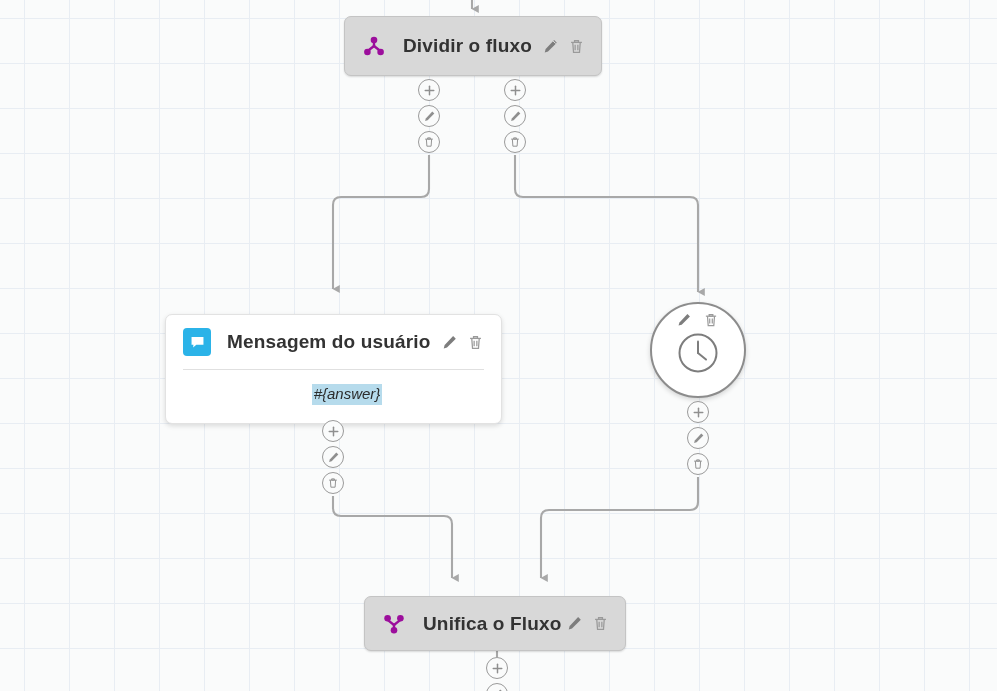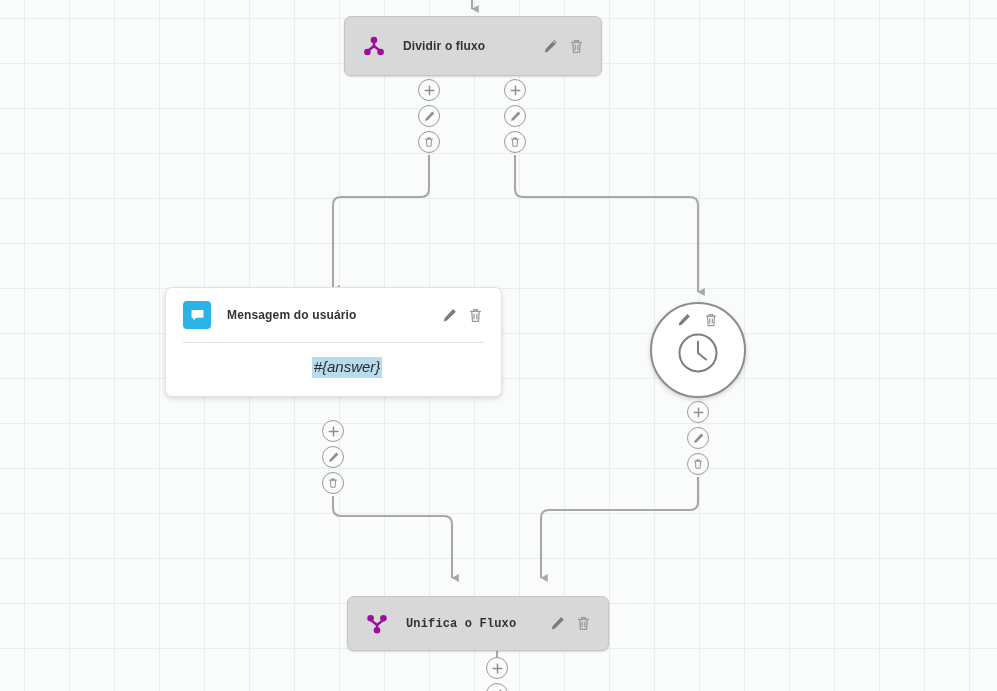--- a/index.html
+++ b/index.html
@@ -65,21 +65,21 @@
   .node-icon {
     width: 26px;
     height: 26px;
     flex: 0 0 26px;
     display: flex;
     align-items: center;
     justify-content: center;
   }
   .node-title {
     margin-left: 16px;
-    font-size: 12px;
+    font-size: 19px;
     font-weight: bold;
     color: #333333;
     letter-spacing: 0.15px;
     white-space: nowrap;
   }
   .node-actions {
     margin-left: auto;
     display: flex;
     align-items: center;
     gap: 9px;
@@ -264,21 +264,21 @@
       <svg width="12" height="12" viewBox="0 0 20 20">
           <g fill="none" stroke="#8f8f8f" stroke-width="1.6">
             <path d="M3.6,5.2 L16.4,5.2"></path>
             <path d="M5.6,5.2 L6.5,17 L13.5,17 L14.4,5.2"></path>
             <path d="M7.7,3.1 L12.3,3.1 L12.3,5.2 L7.7,5.2 Z"></path>
           </g>
         </svg>
     </div>
   </div>
 
-  <div class="node white" id="node-message" style="left:165px; top:287px; width:337px;">
+  <div class="node white" id="node-message" style="left:165px; top:314px; width:337px;">
     <div class="node-header">
       <span class="node-icon" style="background:#2bb3e8; border-radius:4px; width:28px; height:28px; flex:0 0 28px;">
         <svg width="17" height="17" viewBox="0 0 20 20">
           <path d="M3,3.6 L17,3.6 L17,12.6 L8.6,12.6 L4.9,16 L5.2,12.6 L3,12.6 Z" fill="#ffffff"></path>
         </svg>
       </span>
       <span class="node-title">Mensagem do usuário</span>
       <span class="node-actions">
         <span class="act-icon">
           <svg width="17" height="17" viewBox="0 0 20 20">
@@ -375,21 +375,21 @@
       <svg width="12" height="12" viewBox="0 0 20 20">
           <g fill="none" stroke="#8f8f8f" stroke-width="1.6">
             <path d="M3.6,5.2 L16.4,5.2"></path>
             <path d="M5.6,5.2 L6.5,17 L13.5,17 L14.4,5.2"></path>
             <path d="M7.7,3.1 L12.3,3.1 L12.3,5.2 L7.7,5.2 Z"></path>
           </g>
         </svg>
     </div>
   </div>
 
-  <div class="node" id="node-merge" style="left:347px; top:596px; width:262px; height:55px;font-family:Liberation Mono, monospace;">
+  <div class="node" id="node-merge" style="left:364px; top:596px; width:262px; height:55px;">
     <div class="node-header">
       <span class="node-icon">
         <svg width="24" height="24" viewBox="0 0 24 24">
           <g stroke="#9c0e9c" stroke-width="2.4" fill="none" stroke-linecap="round">
             <path d="M6.2,8.4 L12,13"></path>
             <path d="M17.8,8.4 L12,13"></path>
             <path d="M12,13 L12,16.4"></path>
           </g>
           <circle cx="5.6" cy="6.2" r="3.3" fill="#9c0e9c"></circle>
           <circle cx="18.4" cy="6.2" r="3.3" fill="#9c0e9c"></circle>

